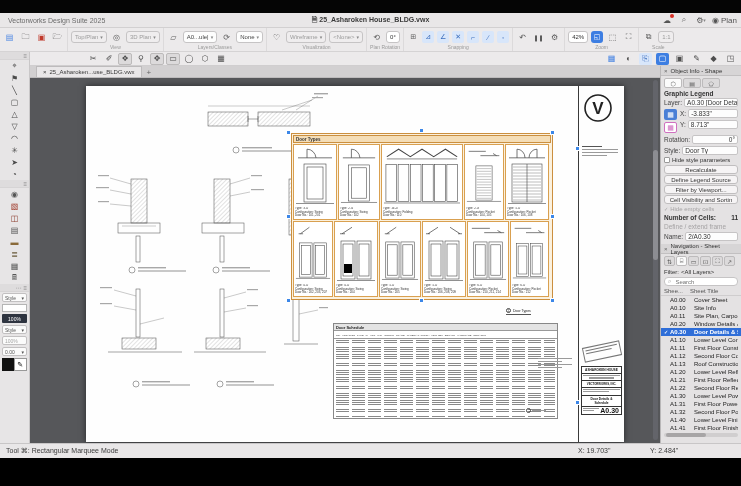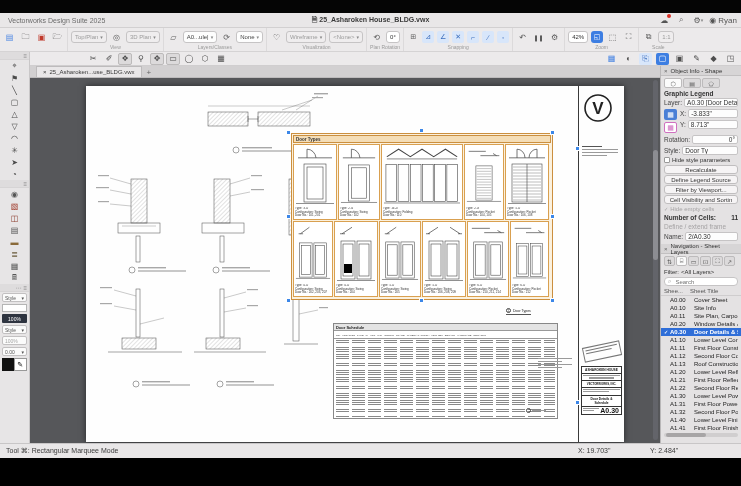--- a/index.html
+++ b/index.html
@@ -182,21 +182,21 @@
           <span>☁</span>
           <span id="cloud-dot"></span>
         </span>
       <span class="tb-ic">⌕</span>
       <span class="tb-ic">
           <span>⚙</span>
           <span style="font-size:5px;color:#888">▾</span>
         </span>
       <span class="tb-ic" style="width:auto;gap:2px">
           <span>◉</span>
-          <span>Ryan</span>
+          <span>Plan</span>
         </span>
     </div>
   </div>
 
   <div class="abs" id="toolbar1">
     <div class="tgroup">
       <div class="tgroup-items" id="file-icons">
           <span class="ticon blue">▤</span>
           <span class="ticon ">🗀</span>
           <span class="ticon red">▣</span>

